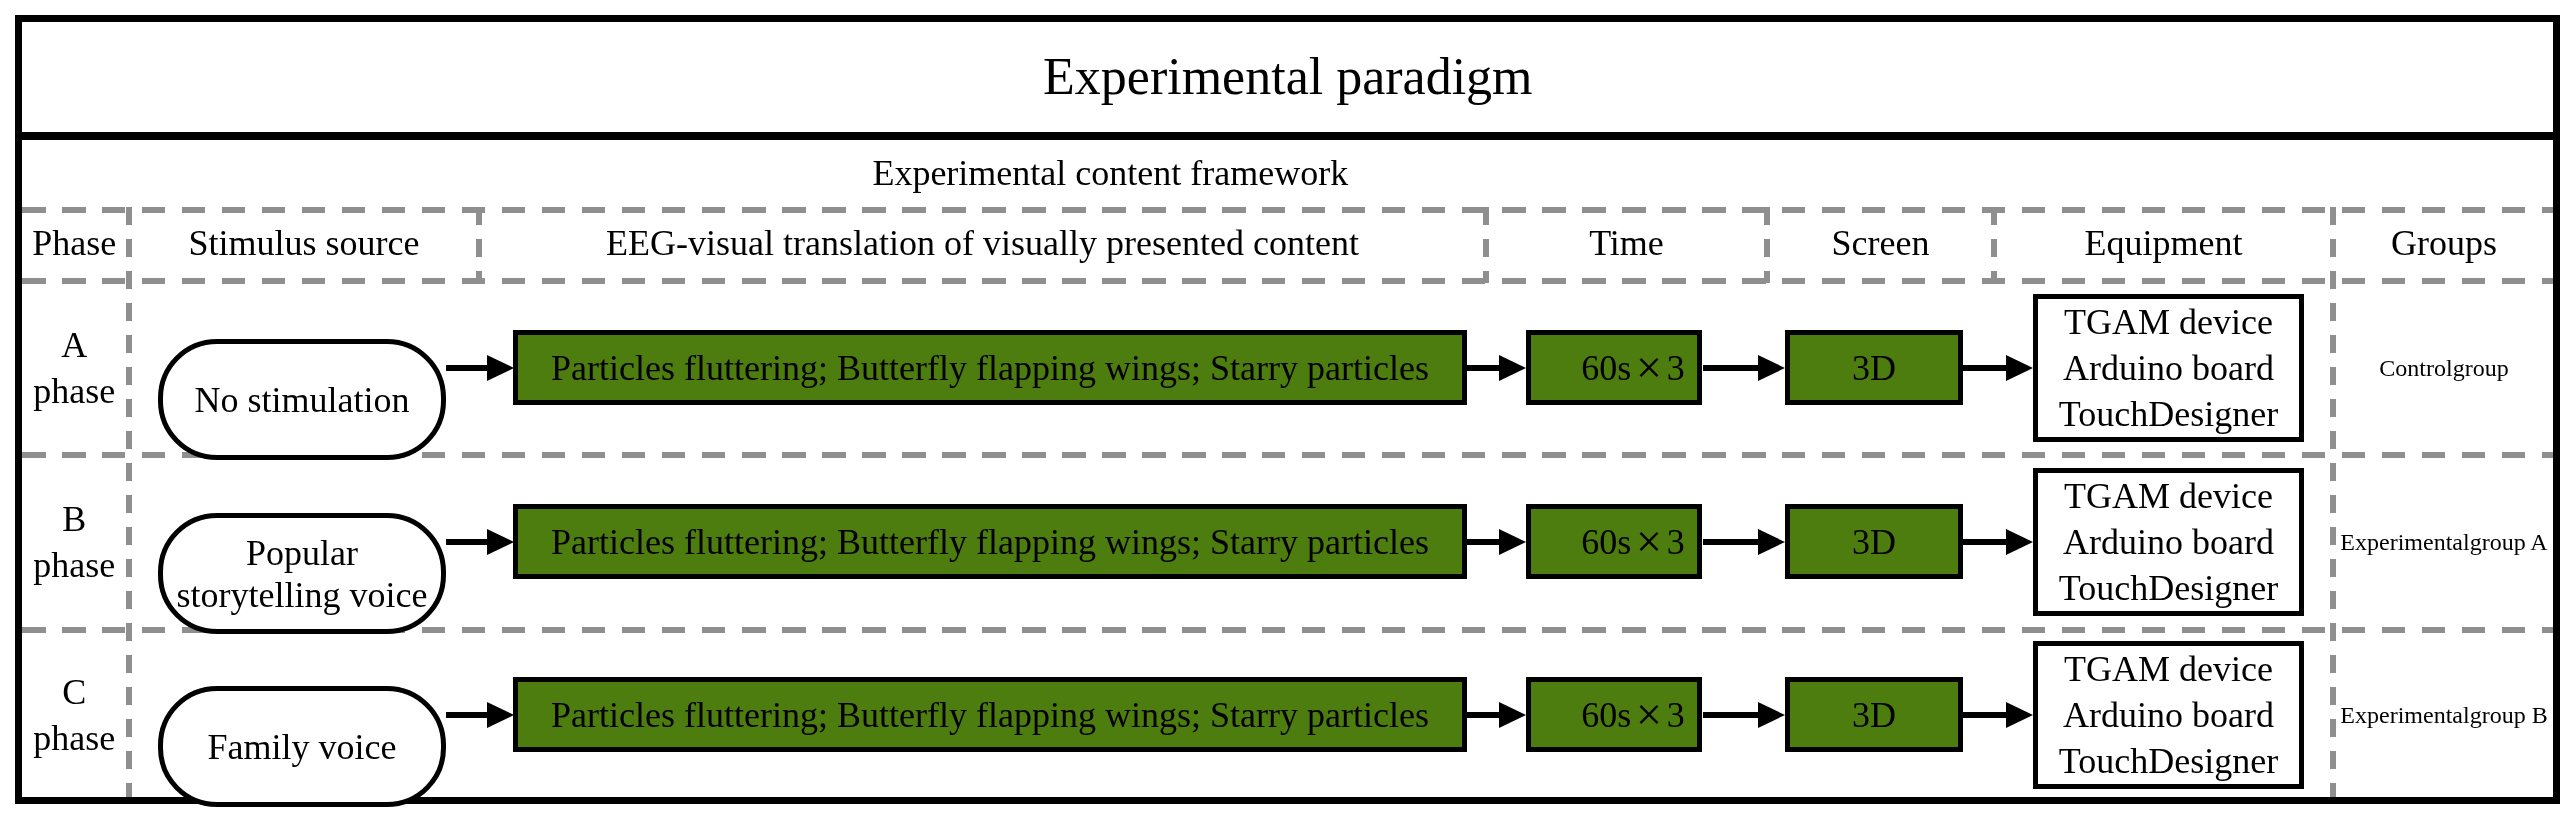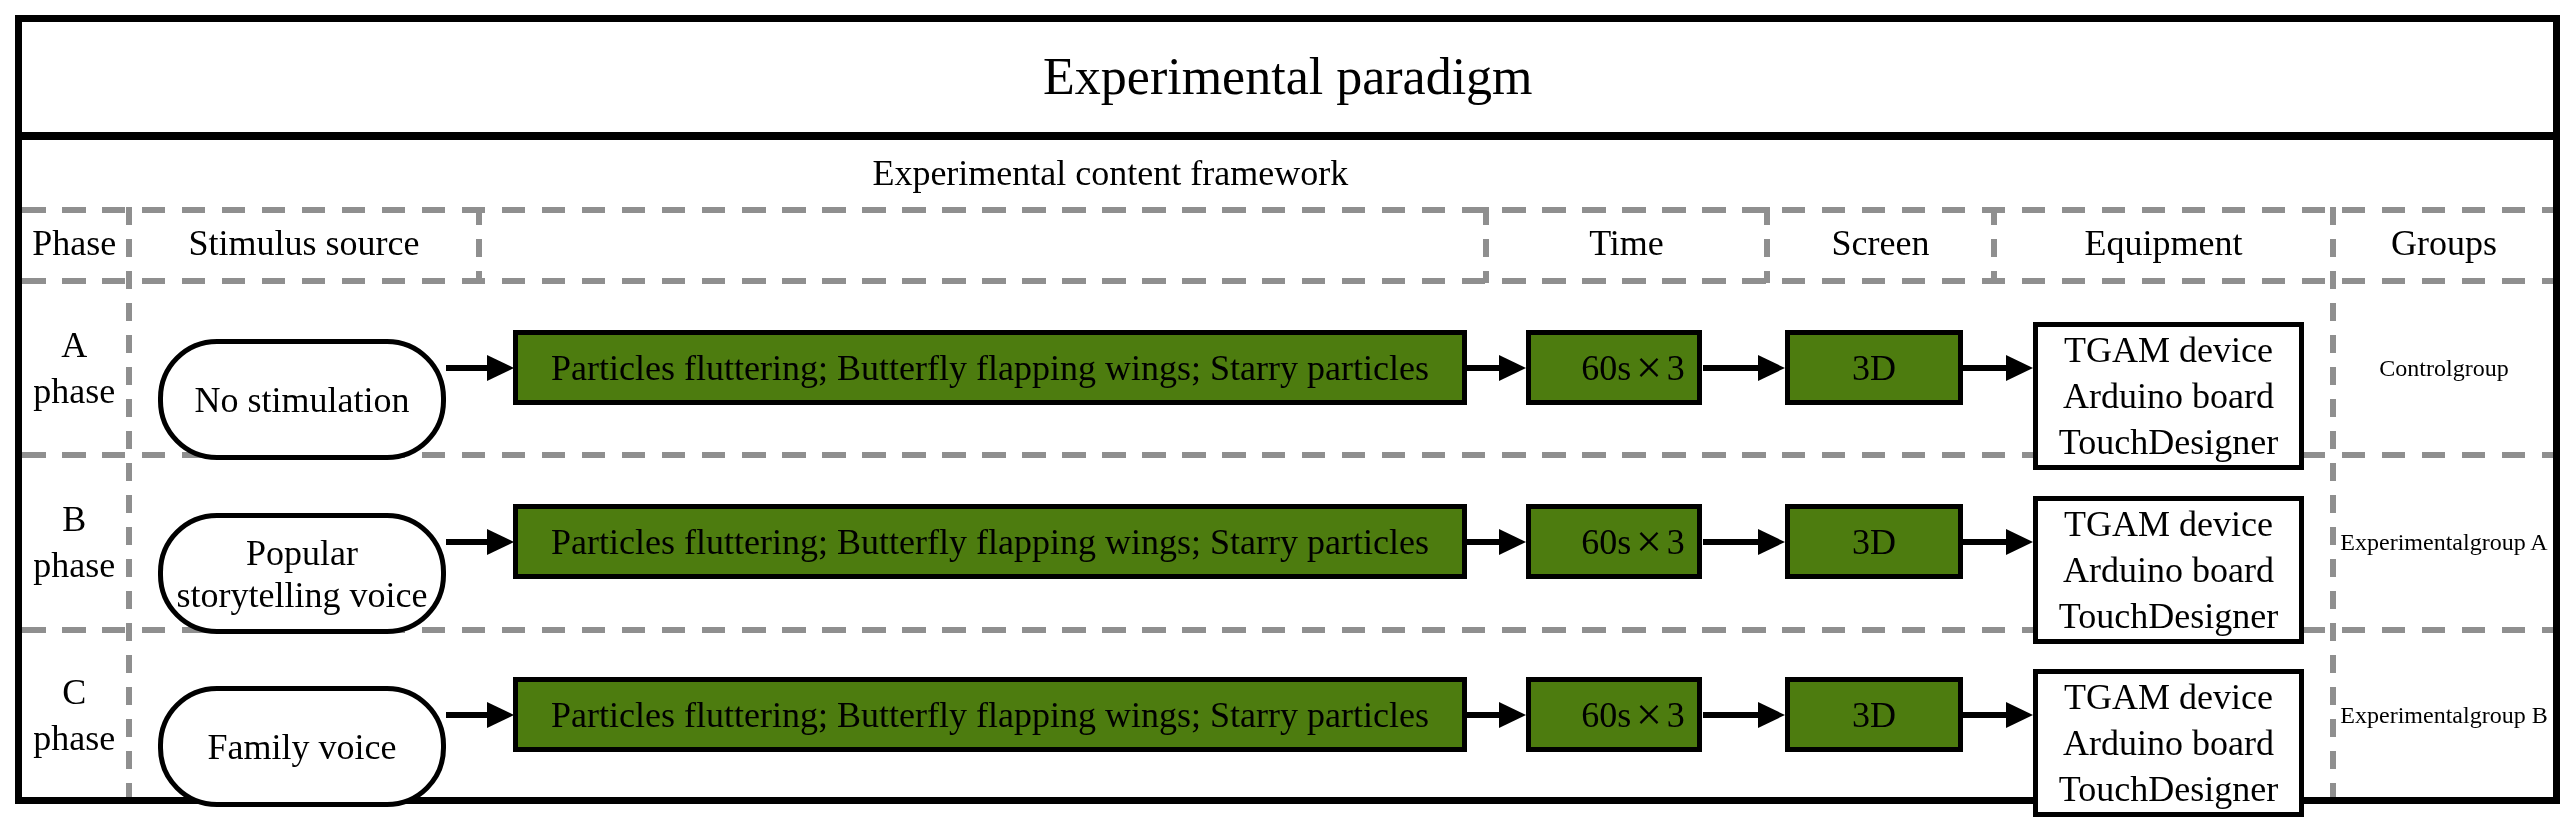--- a/index.html
+++ b/index.html
@@ -91,21 +91,21 @@
   }
   .content-box { left:513px;  width:954px; }
   .time-box    { left:1526px; width:176px;padding-left:38px; }
   .screen-box  { left:1785px; width:178px; }
   .times-sign  { font-size:46px; margin:0 4.7px; line-height:0; }
   .equip-box {
     position:absolute; left:2033px; width:271px; height:148px;
     top:calc(var(--cy) - 74px);
     border:5.3px solid #000; background:#fff;
     display:flex; flex-direction:column; align-items:center; justify-content:center;
-    font-size:36px; line-height:46px; text-align:center; white-space:nowrap;margin-top:28px;
+    font-size:36px; line-height:46px; text-align:center; white-space:nowrap;
   }
   .group-cell {
     position:absolute; left:2335px; width:218px; height:106px;
     top:calc(var(--cy) - 53px);
     display:flex; flex-direction:row; align-items:center; justify-content:center;
     font-size:24px; line-height:47px; text-align:center; white-space:nowrap;
   }
 
   
   .arrow { position:absolute; height:27px; top:calc(var(--cy) - 13.5px); }
@@ -143,20 +143,21 @@
   <div class="hdash hd4"></div>
   <div class="vdash vd-full vx1"></div>
   <div class="vdash vd-hdr vx2"></div>
   <div class="vdash vd-hdr vx3"></div>
   <div class="vdash vd-hdr vx4"></div>
   <div class="vdash vd-hdr vx5"></div>
   <div class="vdash vd-full vx6"></div>
 
   <div class="hdr h-phase">Phase</div>
   <div class="hdr h-stim">Stimulus source</div>
+  <div class="hdr h-content">EEG-visual translation of visually presented content</div>
   <div class="hdr h-time">Time</div>
   <div class="hdr h-screen">Screen</div>
   <div class="hdr h-equip">Equipment</div>
   <div class="hdr h-groups">Groups</div>
 
   <div class="row rowA">
     <div class="phase-cell">
       <div>A</div>
       <div>phase</div>
     </div>

